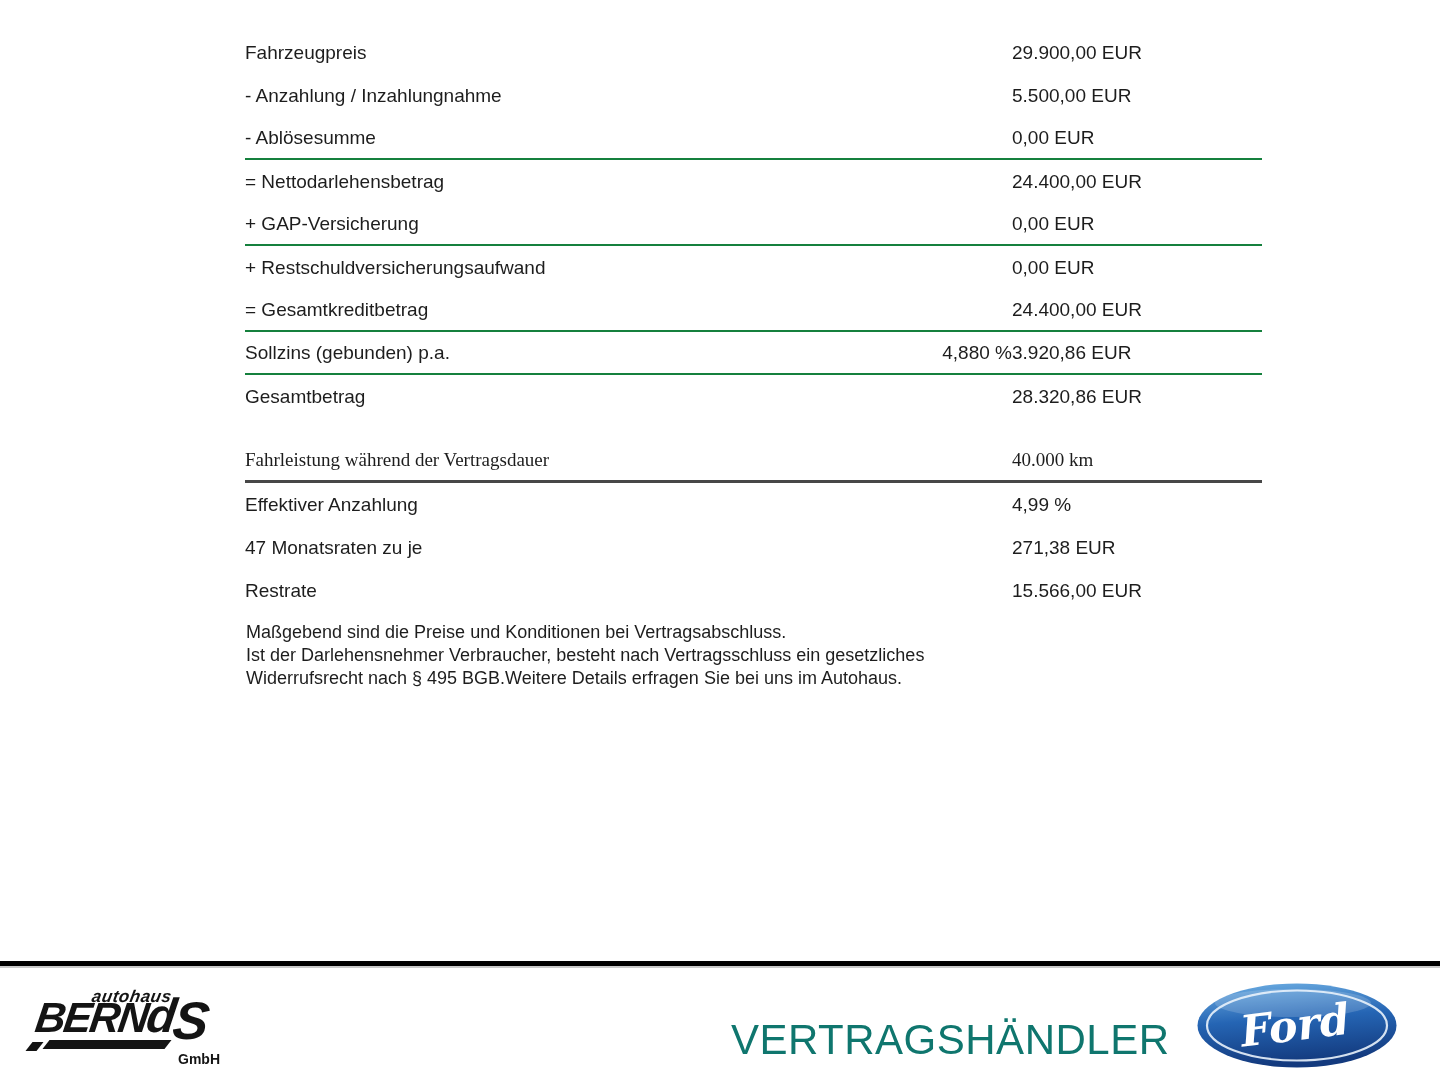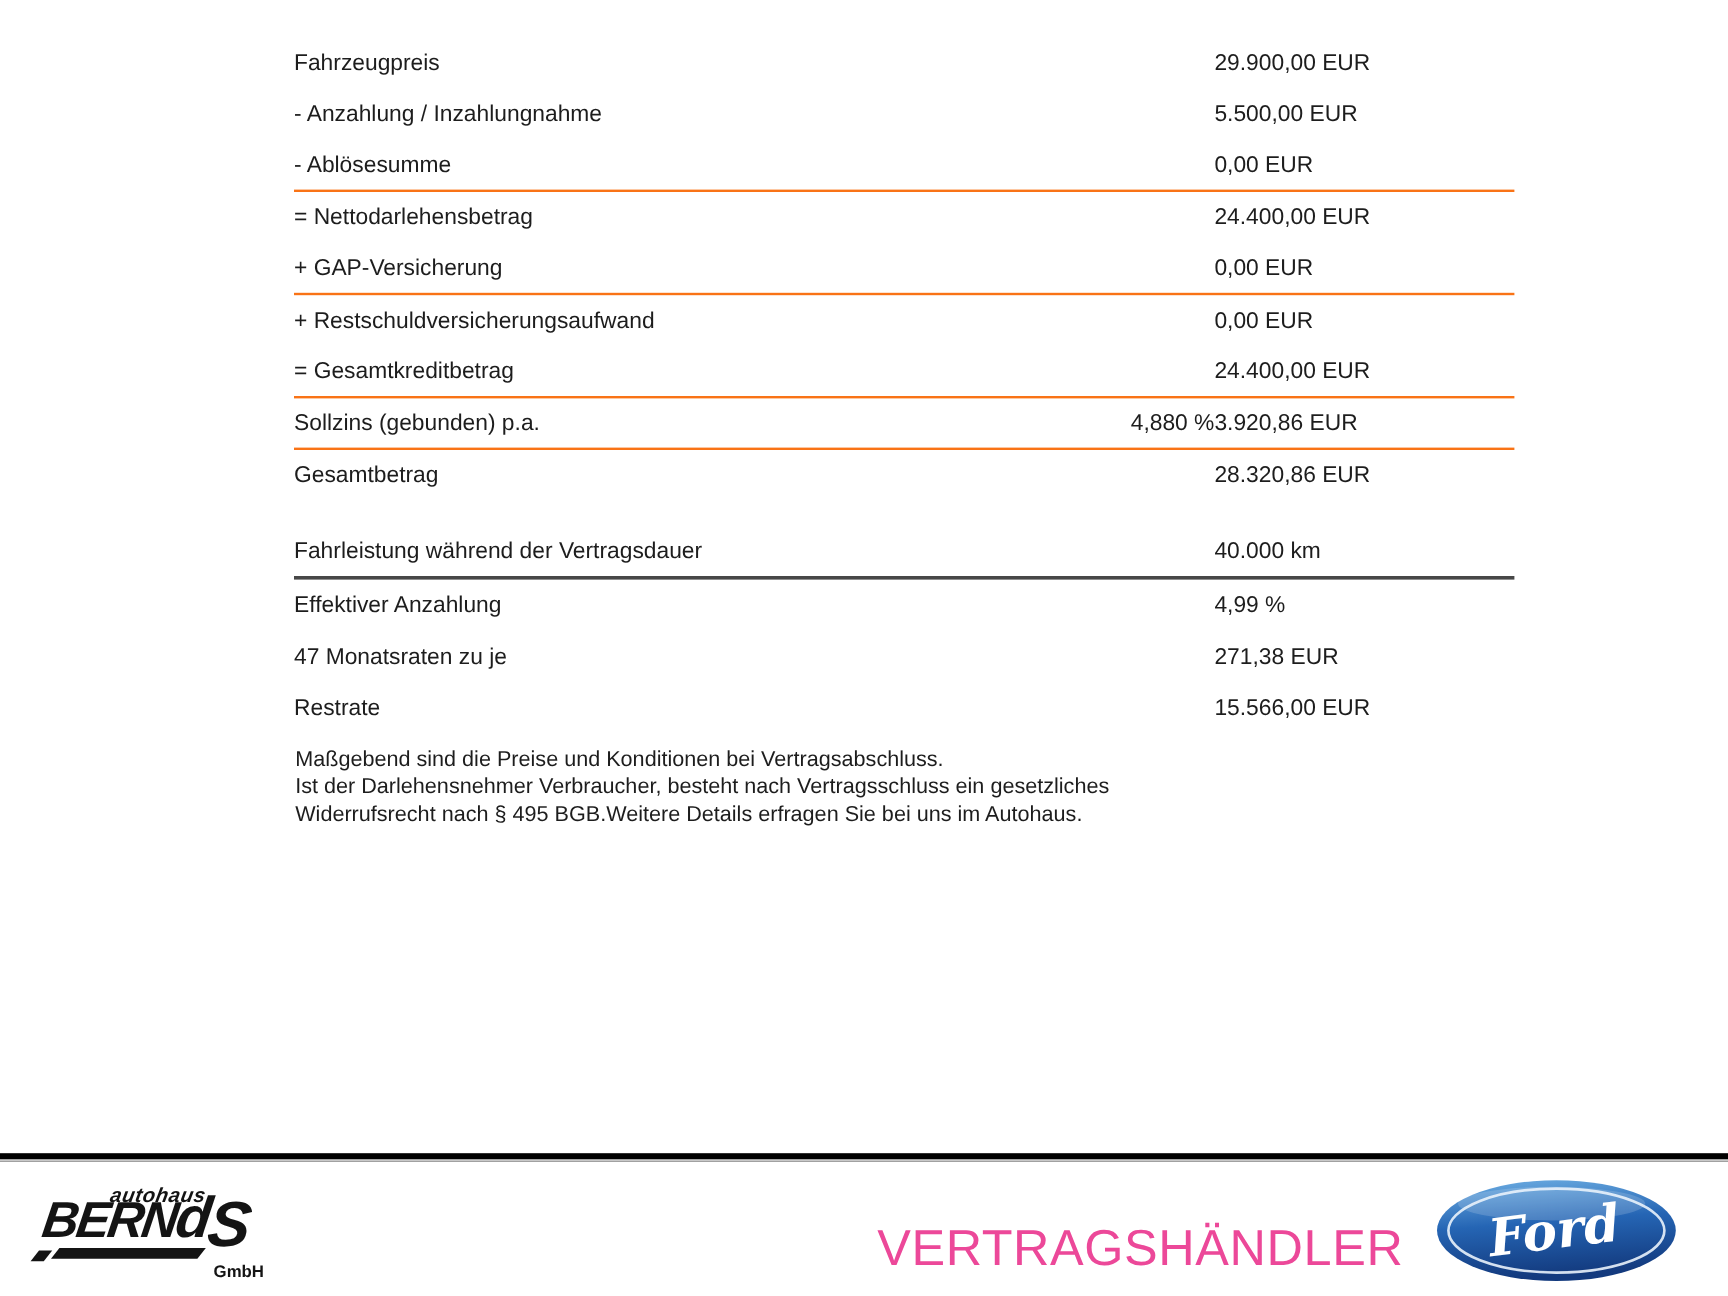--- a/index.html
+++ b/index.html
@@ -9,23 +9,23 @@
     font-family:"Liberation Sans", sans-serif;
     padding-left:44px;
   }
 
   
   .finance-table { position:absolute; left:245px; top:31px; width:1017px; }
   .row {
     display:flex; align-items:center; height:43px;
     padding-right:19px; box-sizing:border-box; font-size:19px;
   }
-  .row.line  { border-bottom:2px solid #f97316; }
+  .row.line  { border-bottom:2px solid #15803d; }
   .row.strong{ border-bottom-width:3px; border-bottom-color:#474747; }
-  .row.gap   { margin-top:22px; }
+  .row.gap   { margin-top:22px;font-family:Liberation Serif, serif; }
   .lab { flex:1; white-space:nowrap; }
   .mid { text-align:left; white-space:nowrap; }
   .val { width:231px; text-align:left; white-space:nowrap; }
 
   
   .footnote { position:absolute; left:246px; top:621px; font-size:18px; line-height:23px; }
 
   
   .footer-separator {
     position:absolute; left:0; top:961px; width:1440px; height:5px;
@@ -49,21 +49,21 @@
     background:#141414; transform:skewX(-38deg);
   }
   .bl-dot {
     position:absolute; left:-1px; top:55px; width:11px; height:9px;
     background:#141414; transform:skewX(-38deg);
   }
   .bl-gmbh { position:absolute; left:148px; top:64px; font-size:14px; font-weight:bold; }
 
   .dealer-label {
     position:absolute; left:731px; top:1017px;
-    font-size:42px; line-height:46px; letter-spacing:0.5px; color:#ec4899; white-space:nowrap;
+    font-size:42px; line-height:46px; letter-spacing:0.5px; color:#0f766e; white-space:nowrap;
   }
 
   .ford-logo { position:absolute; left:1197px; top:983px; width:200px; height:85px; }
 </style>
 </head>
 <body>
 
 <div class="page">
 
   <div class="finance-table">

